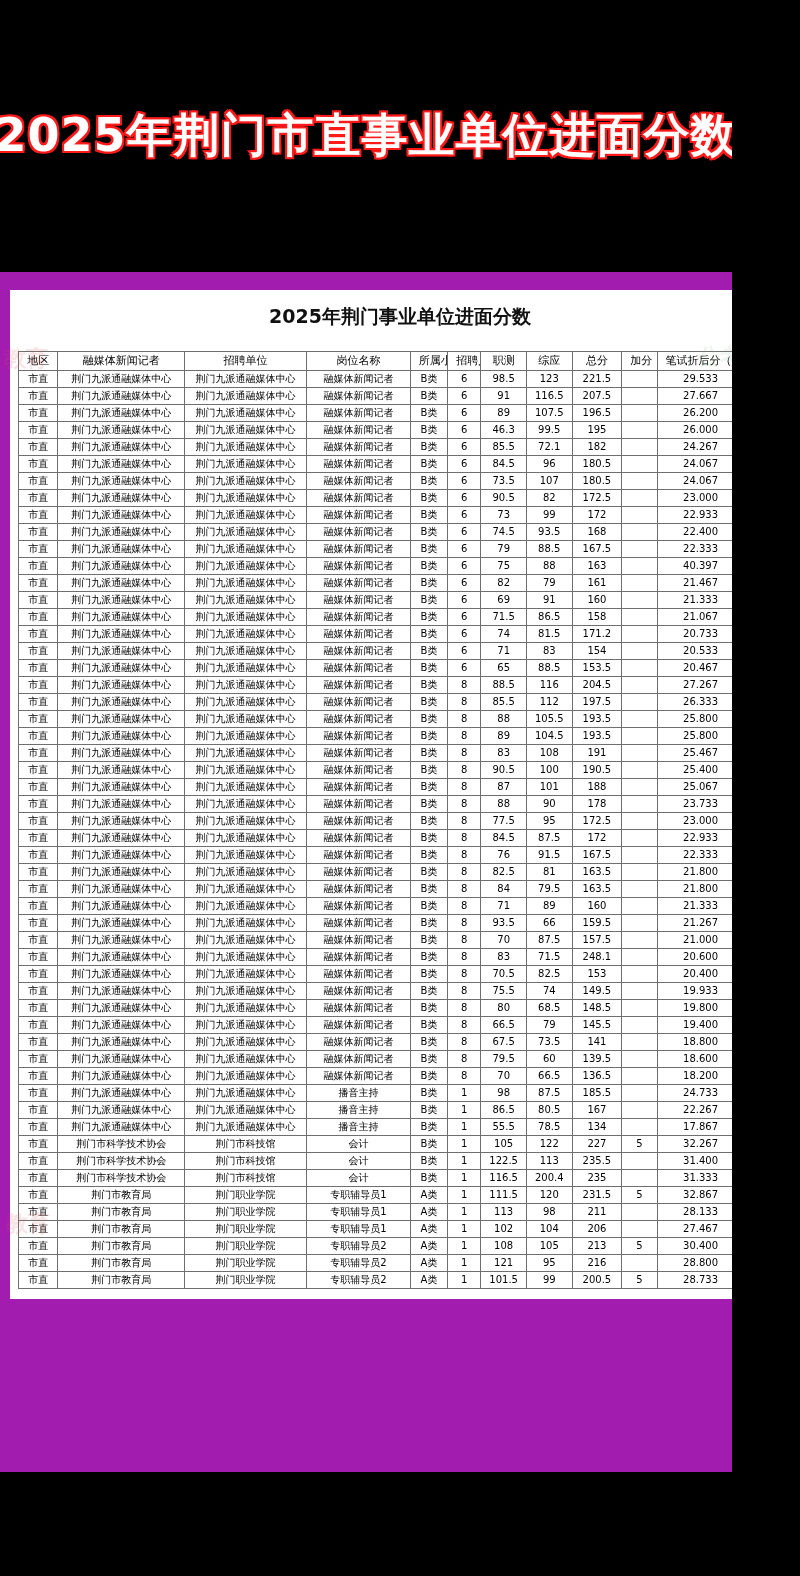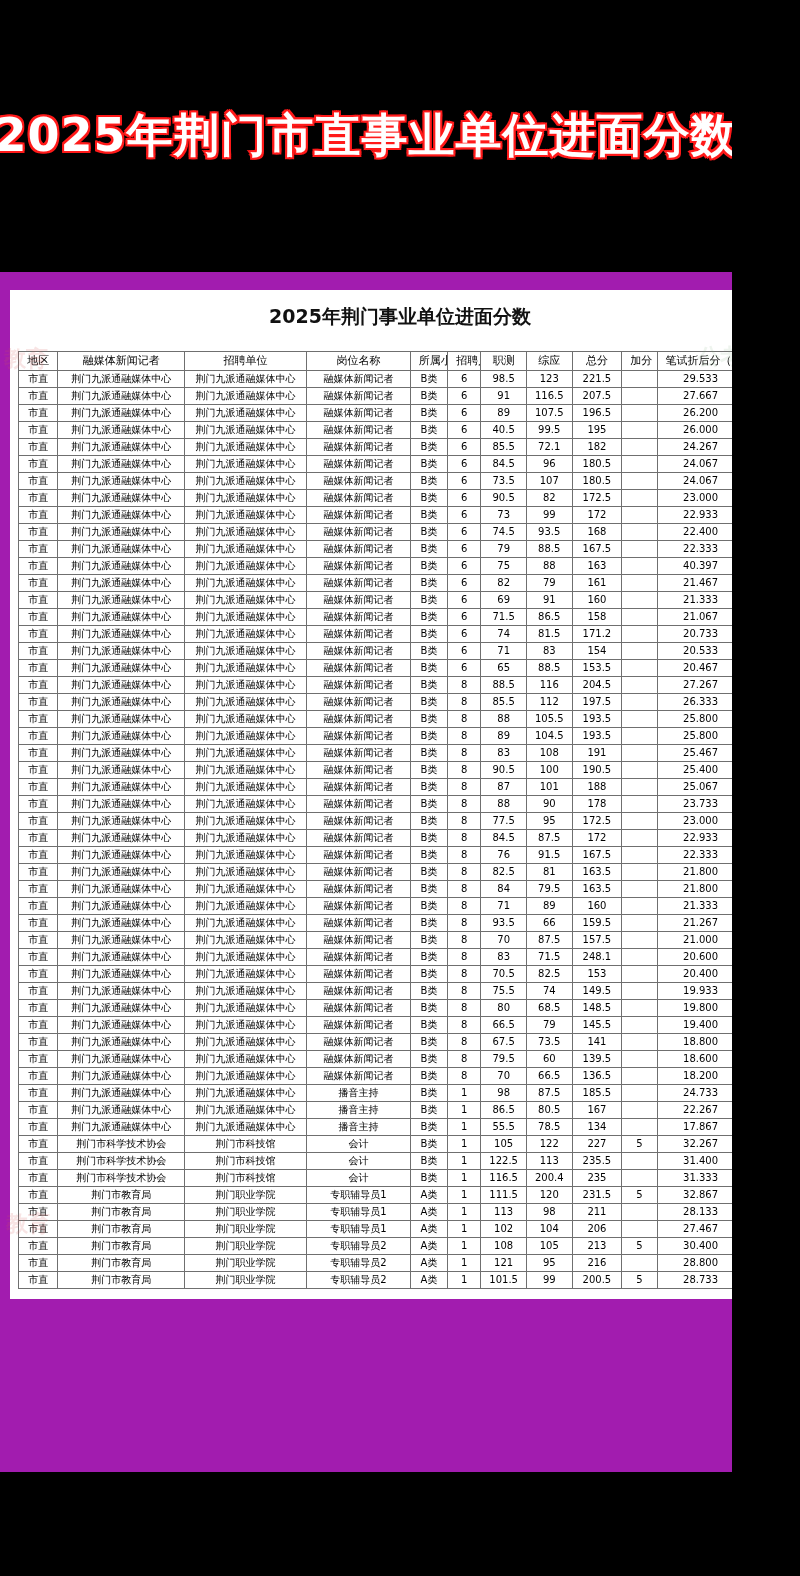--- a/index.html
+++ b/index.html
@@ -192,21 +192,21 @@
             <td class="num">26.200</td>
             <td class="col-rank">3</td>
           </tr>
           <tr>
             <td>市直</td>
             <td class="col-unit2">荆门九派通融媒体中心</td>
             <td class="col-unit">荆门九派通融媒体中心</td>
             <td class="col-post">融媒体新闻记者</td>
             <td>B类</td>
             <td class="num">6</td>
-            <td class="num">40.5</td>
+            <td class="num">46.3</td>
             <td class="num">99.5</td>
             <td class="num">195</td>
             <td class="num"></td>
             <td class="num">26.000</td>
             <td class="col-rank">4</td>
           </tr>
           <tr>
             <td>市直</td>
             <td class="col-unit2">荆门九派通融媒体中心</td>
             <td class="col-unit">荆门九派通融媒体中心</td>

